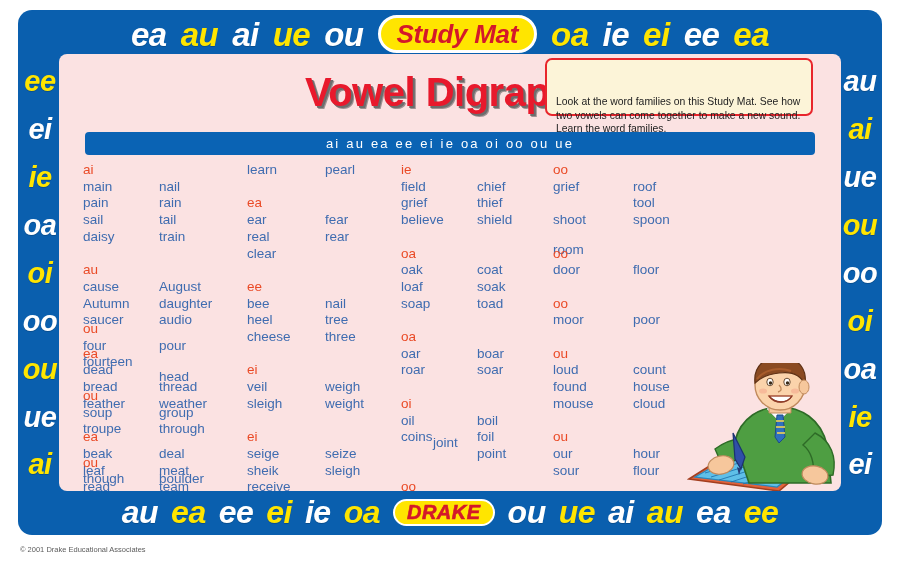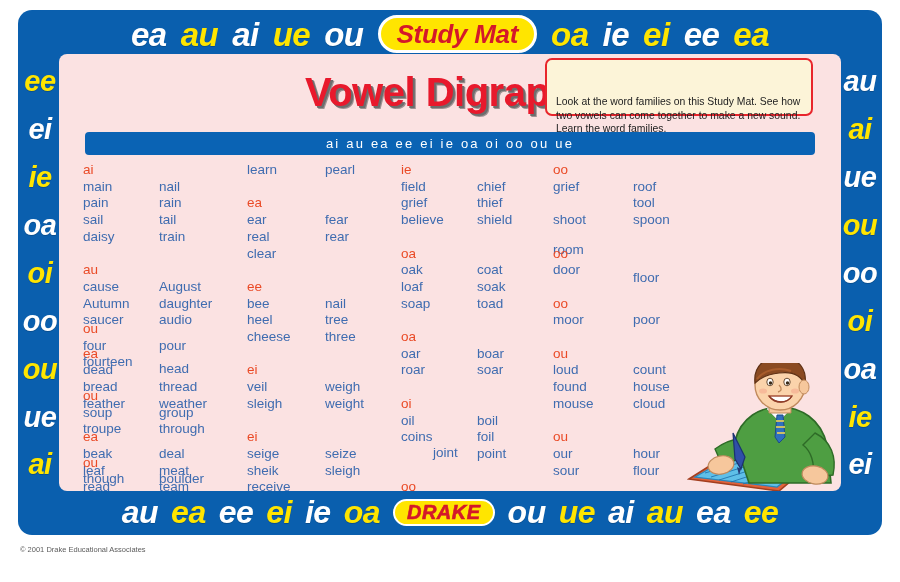--- a/index.html
+++ b/index.html
@@ -220,21 +220,21 @@
           <div class="cell" style="top: 317.3px;">read</div>
         </div>
         <div class="col">
           <div class="cell" style="top: 16.7px;">nail</div>
           <div class="cell" style="top: 33.4px;">rain</div>
           <div class="cell" style="top: 50.1px;">tail</div>
           <div class="cell" style="top: 66.8px;">train</div>
           <div class="cell" style="top: 116.9px;">August</div>
           <div class="cell" style="top: 133.6px;">daughter</div>
           <div class="cell" style="top: 150.3px;">audio</div>
-          <div class="cell" style="top: 199px;">head</div>
+          <div class="cell" style="top: 207px;">head</div>
           <div class="cell" style="top: 217.1px;">thread</div>
           <div class="cell" style="top: 233.8px;">weather</div>
           <div class="cell" style="top: 283.9px;">deal</div>
           <div class="cell" style="top: 300.6px;">meat</div>
           <div class="cell" style="top: 317.3px;">team</div>
         </div>
         <div class="col">
           <div class="cell" style="top: 0px;">learn</div>
           <div class="cell head" style="top: 33.4px;">ea</div>
           <div class="cell" style="top: 50.1px;">ear</div>
@@ -272,21 +272,21 @@
           <div class="cell head" style="top: 83.5px;">oa</div>
           <div class="cell" style="top: 100.2px;">oak</div>
           <div class="cell" style="top: 116.9px;">loaf</div>
           <div class="cell" style="top: 133.6px;">soap</div>
           <div class="cell head" style="top: 167px;">oa</div>
           <div class="cell" style="top: 183.7px;">oar</div>
           <div class="cell" style="top: 200.4px;">roar</div>
           <div class="cell head" style="top: 233.8px;">oi</div>
           <div class="cell" style="top: 250.5px;">oil</div>
           <div class="cell" style="top: 267.2px;">coins</div>
-          <div class="cell" style="top: 283px; padding-left: 32px;">joint</div>
+          <div class="cell" style="top: 273px; padding-left: 32px;">joint</div>
           <div class="cell head" style="top: 317.3px;">oo</div>
         </div>
         <div class="col">
           <div class="cell" style="top: 16.7px;">chief</div>
           <div class="cell" style="top: 33.4px;">thief</div>
           <div class="cell" style="top: 50.1px;">shield</div>
           <div class="cell" style="top: 100.2px;">coat</div>
           <div class="cell" style="top: 116.9px;">soak</div>
           <div class="cell" style="top: 133.6px;">toad</div>
           <div class="cell" style="top: 183.7px;">boar</div>
@@ -309,21 +309,21 @@
           <div class="cell" style="top: 217.1px;">found</div>
           <div class="cell" style="top: 233.8px;">mouse</div>
           <div class="cell head" style="top: 267.2px;">ou</div>
           <div class="cell" style="top: 283.9px;">our</div>
           <div class="cell" style="top: 300.6px;">sour</div>
         </div>
         <div class="col">
           <div class="cell" style="top: 16.7px;">roof</div>
           <div class="cell" style="top: 33.4px;">tool</div>
           <div class="cell" style="top: 50.1px;">spoon</div>
-          <div class="cell" style="top: 100.2px; margin-top: 8px;">floor</div>
+          <div class="cell" style="top: 100.2px;">floor</div>
           <div class="cell" style="top: 150.3px;">poor</div>
           <div class="cell" style="top: 200.4px;">count</div>
           <div class="cell" style="top: 217.1px;">house</div>
           <div class="cell" style="top: 233.8px;">cloud</div>
           <div class="cell" style="top: 283.9px;">hour</div>
           <div class="cell" style="top: 300.6px;">flour</div>
         </div>
         <div class="col">
           <div class="cell head" style="top: 0px;">ou</div>
           <div class="cell" style="top: 16.7px;">four</div>

